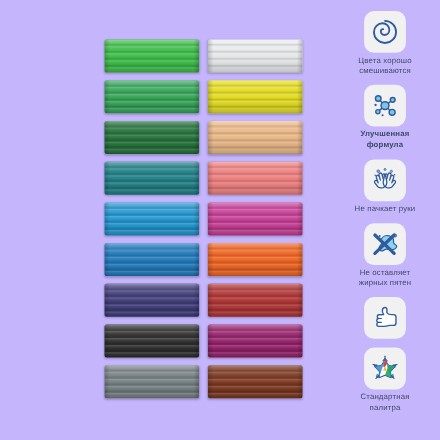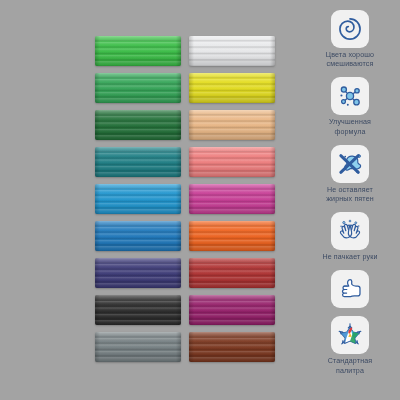--- a/index.html
+++ b/index.html
@@ -12,21 +12,21 @@
     background: #ffffff;
     font-family: "Liberation Sans", sans-serif;
     overflow: hidden;
     position: relative;
   }
 
   #page {
     position: relative;
     width: 400px;
     height: 400px;
-    background: #a3a3a3;
+    background: #c4b5fd;
   }
 
   
   #clay-grid {
     position: absolute;
     left: 95px;
     top: 36px;
     width: 180px;
     height: 330px;
     display: grid;
@@ -243,21 +243,21 @@
   <div id="feature-rail">
       <div class="feature" style="margin-top: 0px;">
         <div class="feature-tile">
           <span style="line-height: 0;"><svg viewBox="0 0 32 32" width="28" height="28" aria-hidden="true">
               <path d="M16 4.5a11.5 11.5 0 1 1-11.5 11.5 9 9 0 0 1 9-9 7 7 0 0 1 7 7 5.2 5.2 0 0 1-5.2 5.2 3.6 3.6 0 0 1-3.6-3.6 2.4 2.4 0 0 1 2.4-2.4" fill="none" stroke="#2f5c9e" stroke-width="1.9" stroke-linecap="round"></path>
             </svg></span>
         </div>
         <div class="feature-label">Цвета хорошо
 смешиваются</div>
       </div>
-      <div class="feature" style="margin-top: 8px;">
+      <div class="feature" style="margin-top: 8px; font-weight: bold;">
         <div class="feature-tile">
           <span style="line-height: 0;"><svg viewBox="0 0 32 32" width="28" height="28" aria-hidden="true">
               <line x1="16" y1="16" x2="9" y2="9" stroke="#2f5c9e" stroke-width="1.5"></line>
               <line x1="16" y1="16" x2="24" y2="10" stroke="#2f5c9e" stroke-width="1.5"></line>
               <line x1="16" y1="16" x2="23" y2="23" stroke="#2f5c9e" stroke-width="1.5"></line>
               <line x1="16" y1="16" x2="9" y2="22" stroke="#2f5c9e" stroke-width="1.5"></line>
               <circle cx="16" cy="16" r="4.1" fill="#7fc4e8" stroke="#2f5c9e" stroke-width="1.5"></circle>
               <circle cx="9" cy="8.6" r="2.9" fill="#7fc4e8" stroke="#2f5c9e" stroke-width="1.5"></circle>
               <circle cx="24" cy="10" r="2.5" fill="#7fc4e8" stroke="#2f5c9e" stroke-width="1.5"></circle>
               <circle cx="23.4" cy="23" r="3.1" fill="#7fc4e8" stroke="#2f5c9e" stroke-width="1.5"></circle>
@@ -265,46 +265,46 @@
               <circle cx="6.2" cy="15.4" r="1.2" fill="#2f5c9e"></circle>
               <circle cx="13.5" cy="26" r="1.1" fill="#2f5c9e"></circle>
             </svg></span>
         </div>
         <div class="feature-label">Улучшенная
 формула</div>
       </div>
       <div class="feature" style="margin-top: 8px;">
         <div class="feature-tile">
           <span style="line-height: 0;"><svg viewBox="0 0 32 32" width="28" height="28" aria-hidden="true">
-              <path d="M19 7c2.6.3 4.8 1.7 5.6 3.6.7 1.7-.2 3.1.6 4.4.9 1.4 2.6 1.3 2.9 2.9.3 1.8-1.9 3.4-4.3 3.8-2.9.5-4.8-.9-7.1-.4-1.9.4-2.6 2-4.4 1.7-1.7-.3-2.6-2.2-2.3-3.8.3-1.7 1.9-2.1 2.4-3.7.5-1.8-.9-3-.2-4.6C13.1 8.6 16 6.7 19 7z" fill="#8fd0ef" stroke="#2f5c9e" stroke-width="1.3" stroke-linejoin="round"></path>
-              <circle cx="26.5" cy="7" r="1.5" fill="#8fd0ef" stroke="#2f5c9e" stroke-width="1"></circle>
-              <circle cx="24.5" cy="24.8" r="1.2" fill="#8fd0ef" stroke="#2f5c9e" stroke-width="1"></circle>
-              <circle cx="10.5" cy="7.5" r="1" fill="#2f5c9e"></circle>
-              <line x1="5.5" y1="6.5" x2="25.5" y2="25.5" stroke="#2f5c9e" stroke-width="3.4" stroke-linecap="round"></line>
-              <line x1="25.5" y1="6.5" x2="5.5" y2="25.5" stroke="#2f5c9e" stroke-width="3.4" stroke-linecap="round"></line>
-            </svg></span>
-        </div>
-        <div class="feature-label">Не оставляет
-жирных пятен</div>
-      </div>
-      <div class="feature" style="margin-top: 8px;">
-        <div class="feature-tile">
-          <span style="line-height: 0;"><svg viewBox="0 0 32 32" width="28" height="28" aria-hidden="true">
               <g fill="none" stroke="#2f5c9e" stroke-width="1.35" stroke-linecap="round" stroke-linejoin="round">
                 <path d="M5.4 18.6c-.7-1.3-.1-2.4.9-2.6.8-.2 1.5.4 1.9 1.2l.7 1.3-1.9-5.6c-.3-1 .2-1.9 1.1-2.1.9-.2 1.6.4 1.9 1.3l1.2 3.6-1.4-5.2c-.3-1 .2-1.9 1.1-2.1.9-.2 1.7.3 2 1.3l1.3 4.8-.7-3.2c-.2-1 .3-1.8 1.2-2 .9-.2 1.6.4 1.8 1.4l1.2 5.7c.6 3-.8 5.9-3.6 7-2.8 1-5.6-.3-6.9-2.6z"></path>
                 <path d="M26.6 18.6c.7-1.3.1-2.4-.9-2.6-.8-.2-1.5.4-1.9 1.2l-.7 1.3 1.9-5.6c.3-1-.2-1.9-1.1-2.1-.9-.2-1.6.4-1.9 1.3l-1.2 3.6 1.4-5.2c.3-1-.2-1.9-1.1-2.1-.9-.2-1.7.3-2 1.3l-1.3 4.8.7-3.2c.2-1-.3-1.8-1.2-2-.9-.2-1.6.4-1.8 1.4l-1.2 5.7c-.6 3 .8 5.9 3.6 7 2.8 1 5.6-.3 6.9-2.6z"></path>
               </g>
               <circle cx="9" cy="6.4" r="1.3" fill="#8fd0ef" stroke="#2f5c9e" stroke-width=".9"></circle>
               <circle cx="16" cy="4.6" r="1" fill="#8fd0ef" stroke="#2f5c9e" stroke-width=".8"></circle>
               <circle cx="22.6" cy="6.6" r="1.1" fill="#8fd0ef" stroke="#2f5c9e" stroke-width=".8"></circle>
               <circle cx="5.8" cy="10.6" r=".8" fill="#2f5c9e"></circle>
               <circle cx="26" cy="10.2" r=".8" fill="#2f5c9e"></circle>
             </svg></span>
         </div>
         <div class="feature-label">Не пачкает руки</div>
+      </div>
+      <div class="feature" style="margin-top: 8px;">
+        <div class="feature-tile">
+          <span style="line-height: 0;"><svg viewBox="0 0 32 32" width="28" height="28" aria-hidden="true">
+              <path d="M19 7c2.6.3 4.8 1.7 5.6 3.6.7 1.7-.2 3.1.6 4.4.9 1.4 2.6 1.3 2.9 2.9.3 1.8-1.9 3.4-4.3 3.8-2.9.5-4.8-.9-7.1-.4-1.9.4-2.6 2-4.4 1.7-1.7-.3-2.6-2.2-2.3-3.8.3-1.7 1.9-2.1 2.4-3.7.5-1.8-.9-3-.2-4.6C13.1 8.6 16 6.7 19 7z" fill="#8fd0ef" stroke="#2f5c9e" stroke-width="1.3" stroke-linejoin="round"></path>
+              <circle cx="26.5" cy="7" r="1.5" fill="#8fd0ef" stroke="#2f5c9e" stroke-width="1"></circle>
+              <circle cx="24.5" cy="24.8" r="1.2" fill="#8fd0ef" stroke="#2f5c9e" stroke-width="1"></circle>
+              <circle cx="10.5" cy="7.5" r="1" fill="#2f5c9e"></circle>
+              <line x1="5.5" y1="6.5" x2="25.5" y2="25.5" stroke="#2f5c9e" stroke-width="3.4" stroke-linecap="round"></line>
+              <line x1="25.5" y1="6.5" x2="5.5" y2="25.5" stroke="#2f5c9e" stroke-width="3.4" stroke-linecap="round"></line>
+            </svg></span>
+        </div>
+        <div class="feature-label">Не оставляет
+жирных пятен</div>
       </div>
       <div class="feature" style="margin-top: 8px;">
         <div class="feature-tile">
           <span style="line-height: 0;"><svg viewBox="0 0 32 32" width="28" height="28" aria-hidden="true">
               <path d="M9.5 24.8c-1.2 0-2-.9-2-2.1 0-1 .5-1.7 1.3-2-.8-.3-1.4-1-1.4-2 0-1.1.8-2 1.9-2.1-.8-.3-1.3-1-1.3-1.9 0-1.2.9-2.1 2.1-2.1h4.5c-1.1-1.4-1.7-2.9-1.3-4.8.3-1.4 1.4-2.6 2.7-2.6 1.2 0 1.9.9 2 2.1.1 1.6-.4 2.6.2 3.6.7 1.2 2.3 1.7 4.6 1.7h2.1c1.4 0 2.5 1.1 2.5 2.5v6.2c0 1.4-1.1 2.5-2.5 2.5h-3.8c-1.6 0-2.6.5-4.3.8-1.1.2-2.1.2-3.1.2z" fill="#ffffff" stroke="#2f5c9e" stroke-width="1.45" stroke-linejoin="round"></path>
               <path d="M8.9 20.7h3.3M8.8 16.6h3.6M9.1 12.6h3.6" stroke="#2f5c9e" stroke-width="1.2" stroke-linecap="round"></path>
             </svg></span>
         </div>
       </div>
       <div class="feature" style="margin-top: 8px;">

